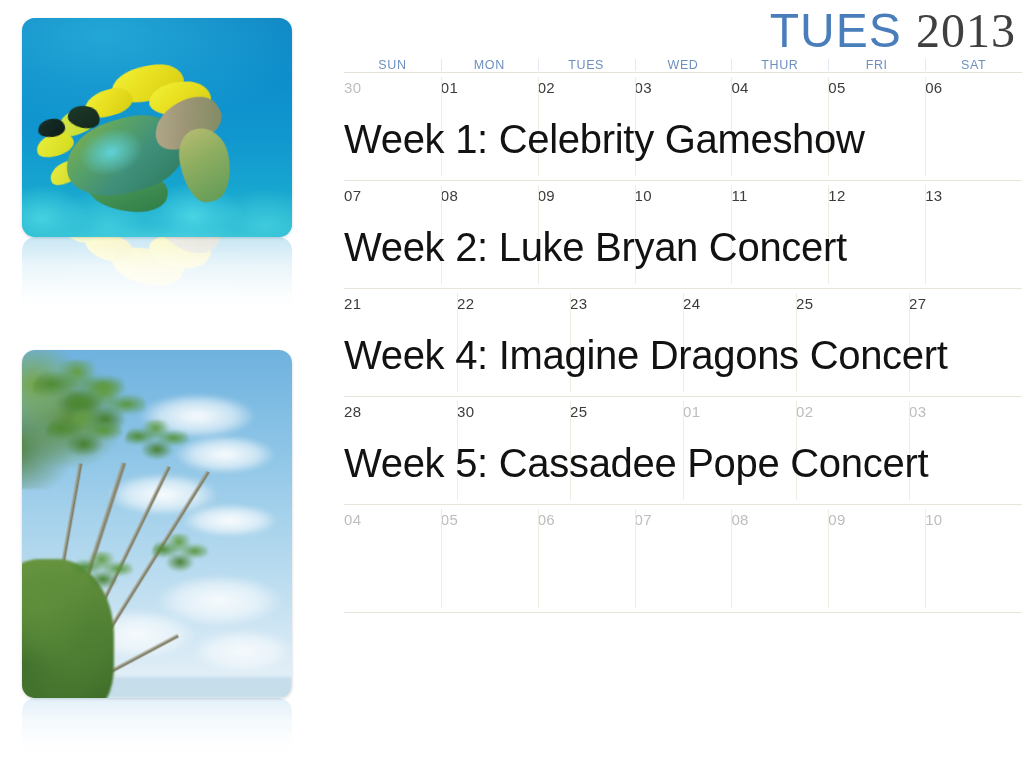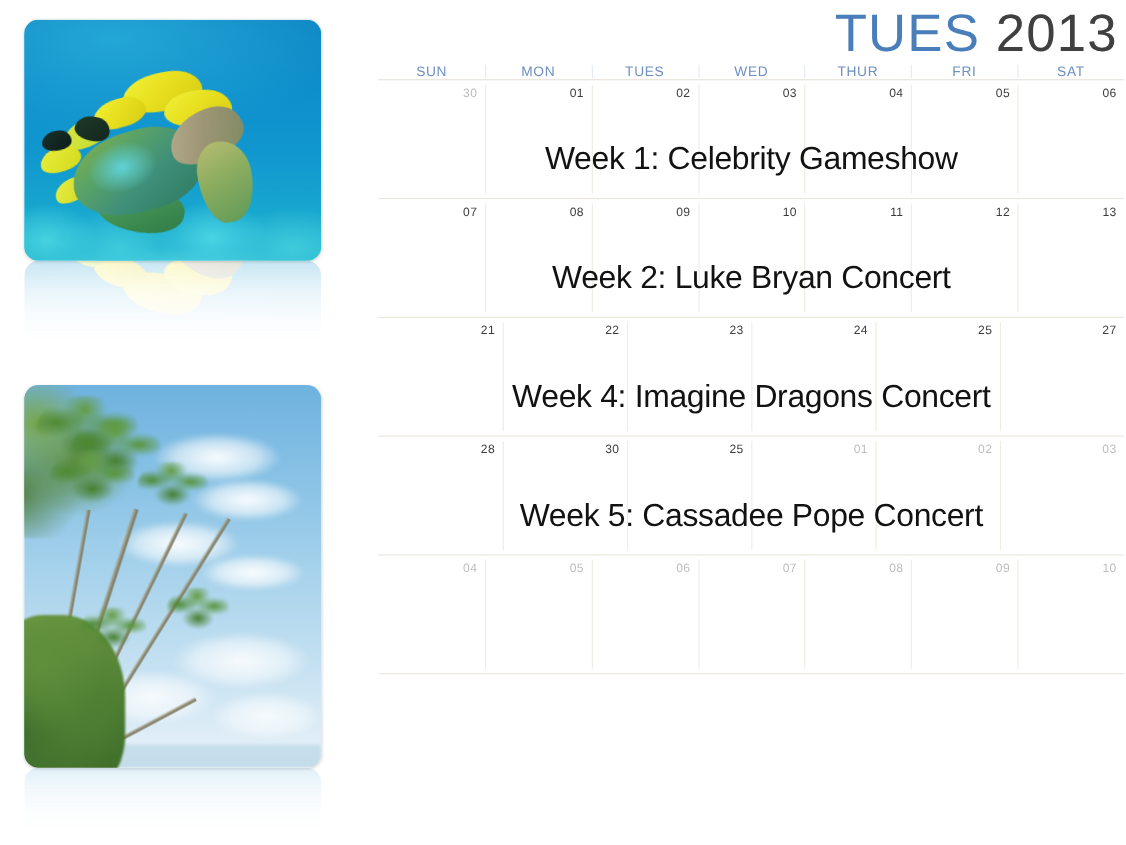--- a/index.html
+++ b/index.html
@@ -255,21 +255,21 @@
   .cal-title {
     text-align: right;
     padding: 6px 6px 0 0;
     font-size: 48px;
     font-weight: 300;
     letter-spacing: 1px;
     line-height: 1.05;
     white-space: nowrap;
   }
   .cal-title .month { color: #4a7ebb; }
-  .cal-title .year { color: #404040; }
+  .cal-title .year { color: #404040; font-family: Liberation Serif, serif; }
 
   .dow-row {
     display: flex;
     border-bottom: 1px solid #e6e2d8;
     padding-bottom: 0;
     margin-top: 2px;
   }
   .dow {
     flex: 1 1 0;
     text-align: center;
@@ -302,34 +302,34 @@
   }
   .day-cell + .day-cell::before {
     content: "";
     position: absolute;
     left: 0; top: 4px; bottom: 4px;
     width: 1px;
     background: #efece3;
   }
   .day-num {
     display: block;
-    text-align: right;
-    font-size: 11px;
+    text-align: left;
+    font-size: 15px;
     color: #3c3c3c;
     letter-spacing: 0.3px;
   }
   .day-num.muted { color: #bdbdbd; }
 
   .event-text {
     position: absolute;
     left: 0;
     right: 0;
     bottom: 18px;
-    text-align: center;
-    font-size: 29px;
+    text-align: left;
+    font-size: 40px;
     color: #121212;
     white-space: nowrap;
     letter-spacing: -0.3px;
     pointer-events: none;
   }
 </style>
 </head>
 <body>
 
 <div class="photo-column">

